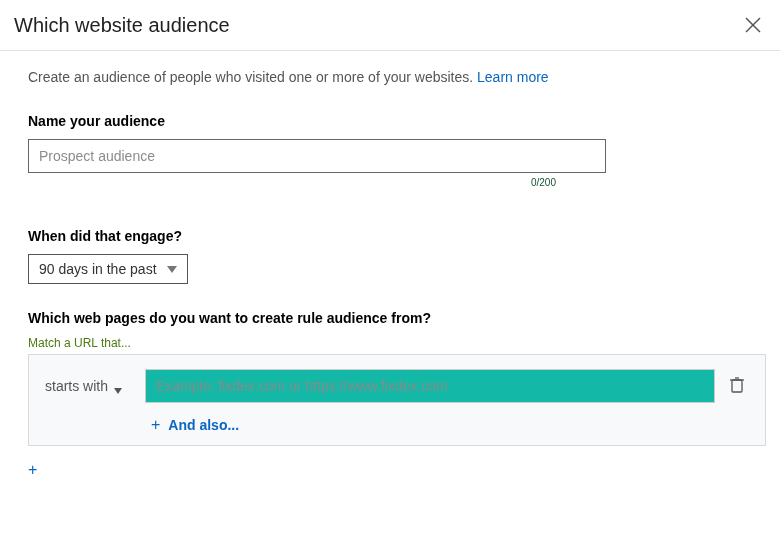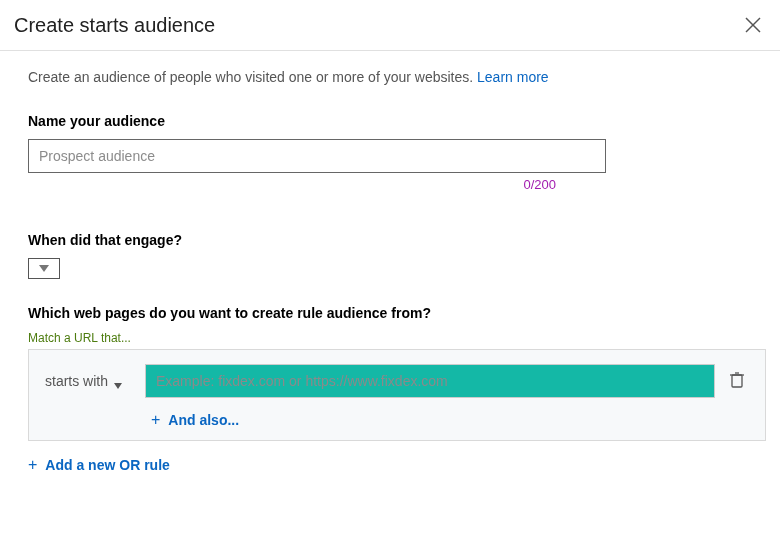--- a/index.html
+++ b/index.html
@@ -50,22 +50,22 @@
     height: 34px;
     border: 1px solid #666;
     padding: 0 10px;
     font-size: 14px;
     color: #333;
   }
   .name-field::placeholder { color: #8c8c8c; }
   .char-count {
     width: 528px;
     text-align: right;
-    color: #a21caf;
-    font-size: 13px;
+    color: #14532d;
+    font-size: 10px;
     margin-top: 4px;
   }
   .spacer32 { height: 40px; }
   .engage-select {
     display: inline-flex;
     align-items: center;
     gap: 10px;
     border: 1px solid #555;
     padding: 6px 10px;
     font-size: 14px;
@@ -143,21 +143,21 @@
     line-height: 1;
   }
   .or-rule {
     margin-top: 16px;
   }
 </style>
 </head>
 <body>
 
 <div class="header">
-  <h1>Create starts audience</h1>
+  <h1>Which website audience</h1>
   <button class="close-btn">
     <svg width="18" height="18" viewBox="0 0 18 18">
         <line x1="2" y1="2" x2="16" y2="16" stroke="#555" stroke-width="1.5"></line>
         <line x1="16" y1="2" x2="2" y2="16" stroke="#555" stroke-width="1.5"></line>
       </svg>
   </button>
 </div>
 
 <div class="content">
   <p class="desc">
@@ -165,20 +165,21 @@
   </p>
 
   <div class="section-label">Name your audience</div>
   <input class="name-field" type="text" placeholder="Prospect audience" style="">
   <div class="char-count">0/200</div>
 
   <div class="spacer32"></div>
 
   <div class="section-label">When did that engage?</div>
   <div class="engage-select">
+    <span>90 days in the past</span>
     <span class="caret-down"></span>
   </div>
 
   <div class="section-label">Which web pages do you want to create rule audience from?</div>
   <div class="match-label">Match a URL that...</div>
 
   <div class="rule-box">
     <div class="rule-row">
       <div class="startswith">
         <span>starts with</span>
@@ -197,16 +198,15 @@
       <button class="link-btn">
         <span class="plus">+</span>
         <span>And also...</span>
       </button>
     </div>
   </div>
 
   <div class="or-rule">
     <button class="link-btn">
       <span class="plus">+</span>
-      <span>Add a new OR rule</span>
     </button>
   </div>
 </div>
 
 </body></html>

